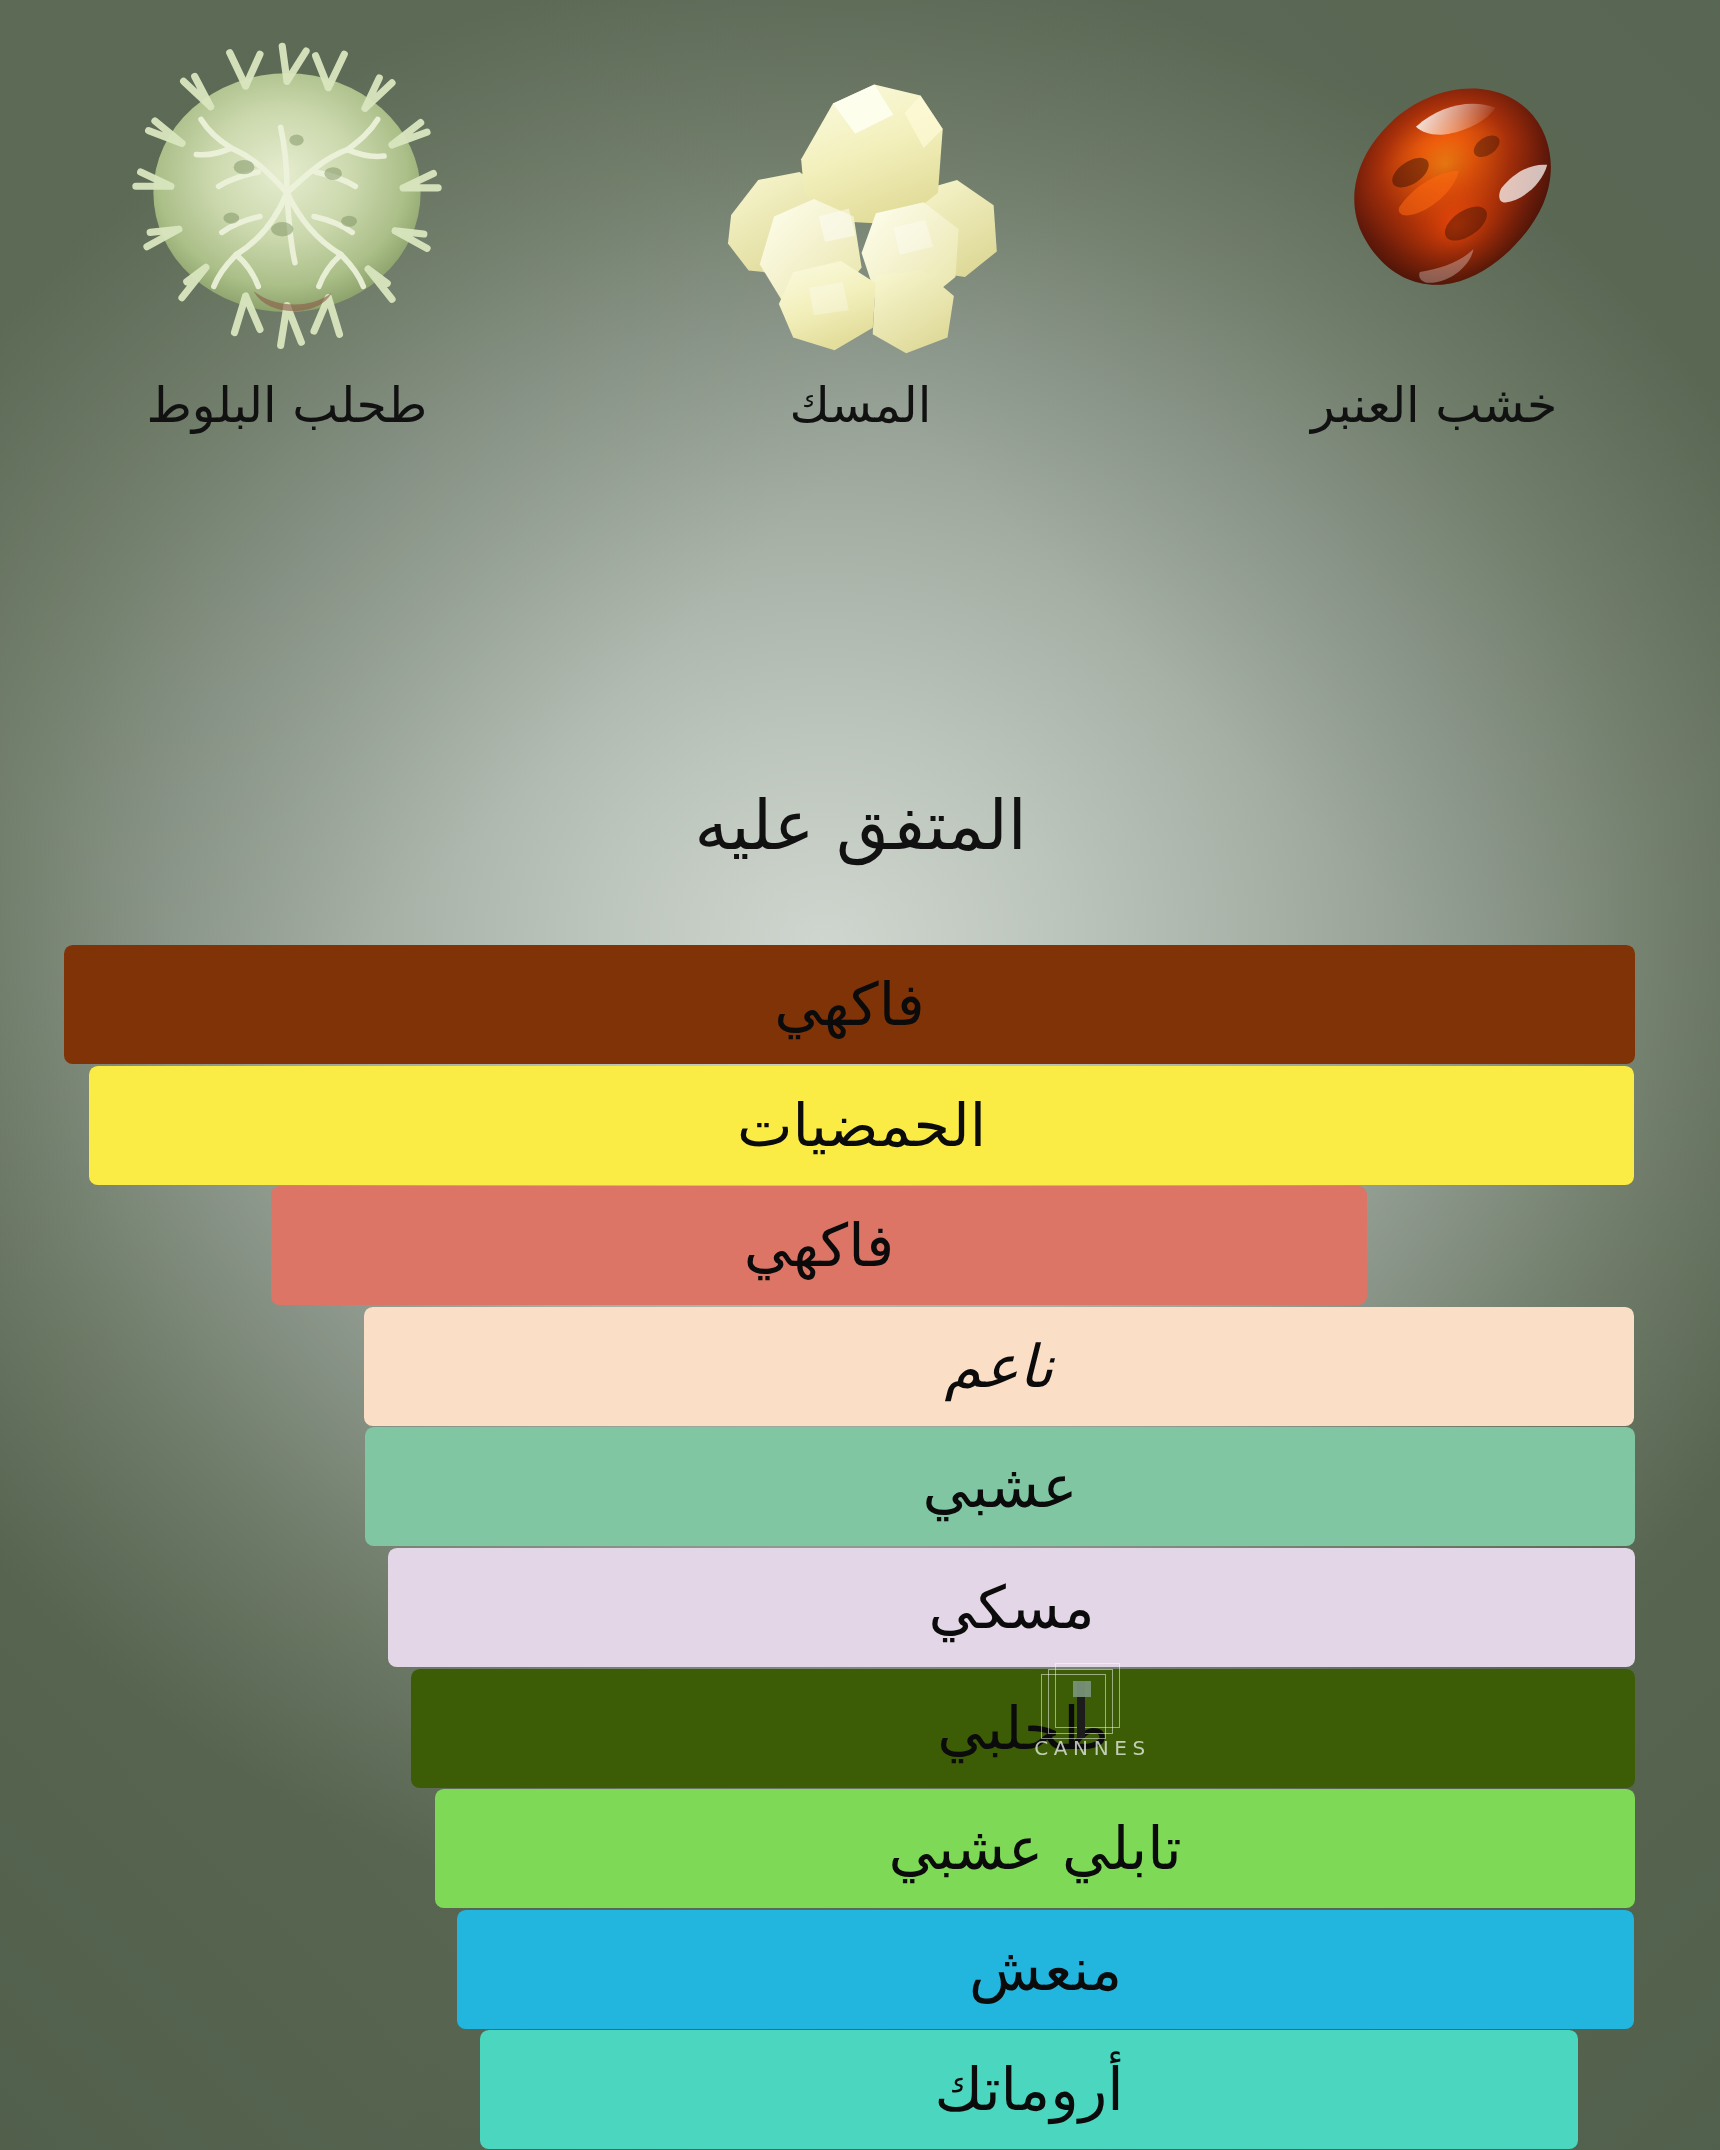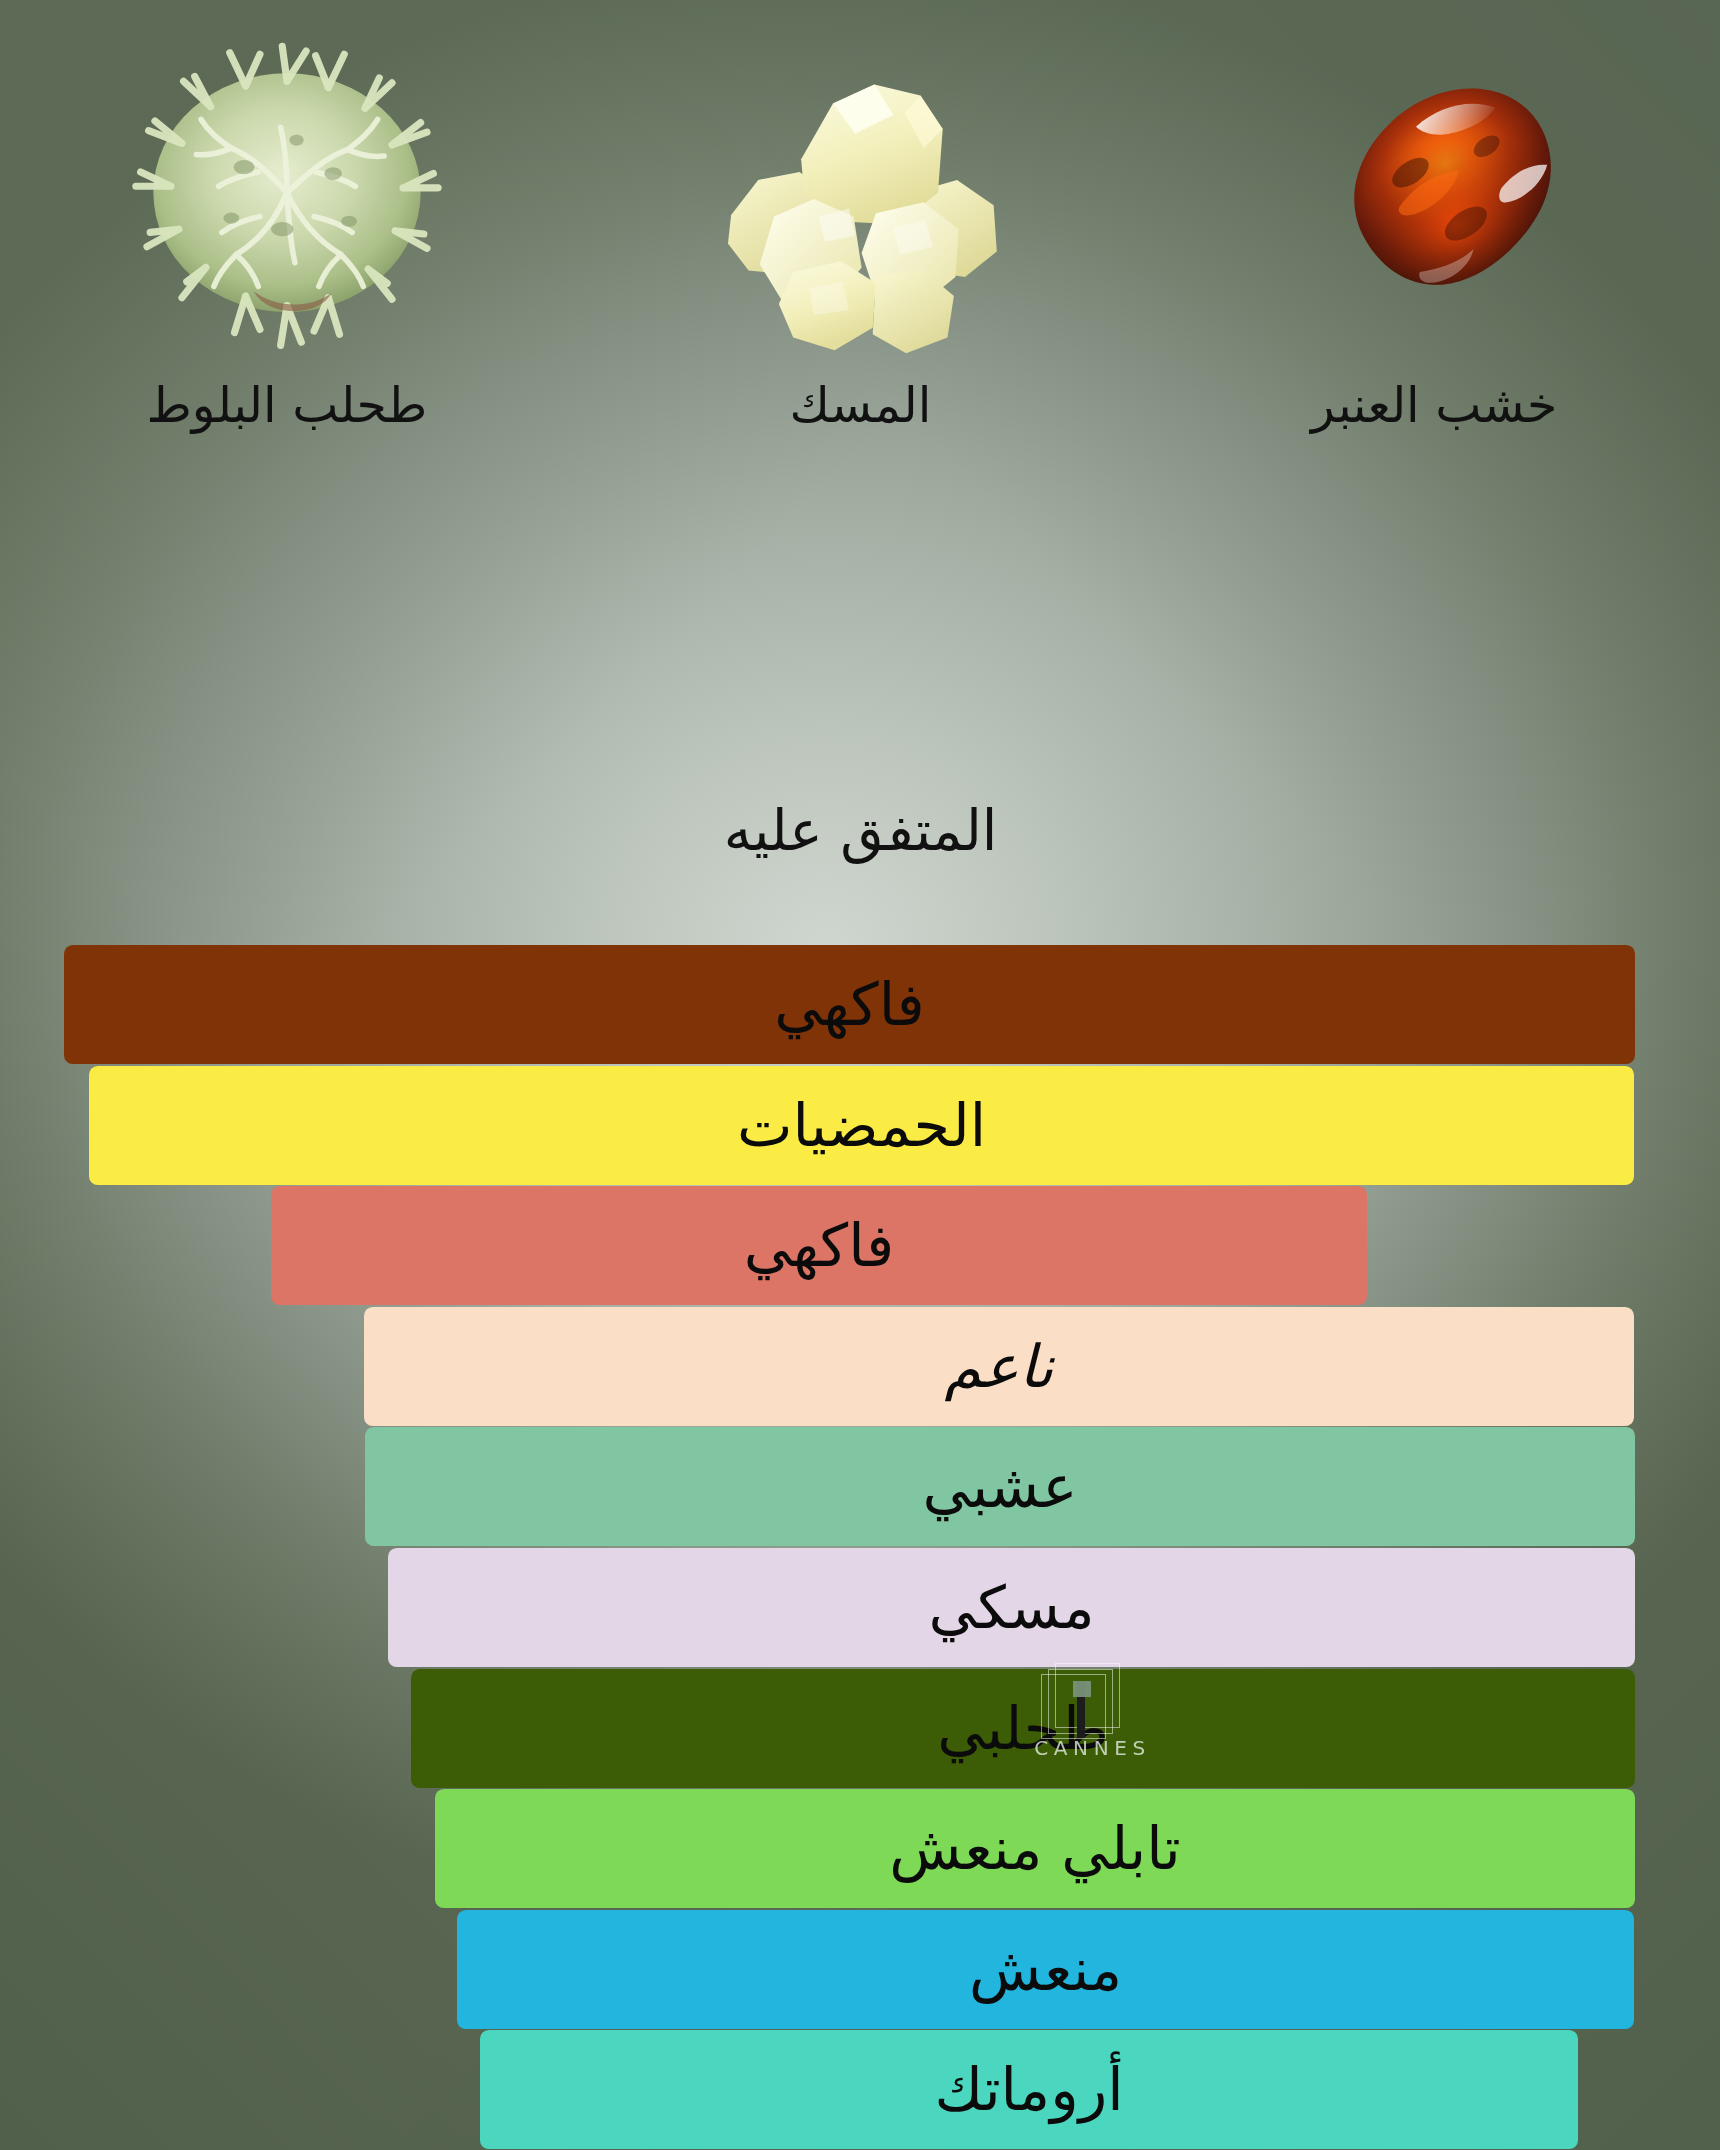--- a/index.html
+++ b/index.html
@@ -55,21 +55,21 @@
 
   
   
   
   .spec-img svg{ display:block; }
 
   
   .section-title{
     position:absolute; left:0; top:789px; width:1721px;
     text-align:center; direction:rtl;
-    font-size:56px; color:#111; line-height:1.1;margin-top:11px;
+    font-size:68px; color:#111; line-height:1.1;
   }
 
   
   #funnel{ position:absolute; left:0; top:945px; width:1721px; }
   .bar{
     position:relative;
     height:119px;
     margin-bottom:1.6px;
     border-radius:8.8px;
     display:flex; align-items:center; justify-content:center;
@@ -282,21 +282,21 @@
       <div class="bar" style="background: rgb(129, 198, 162); margin-left: 365px; width: 1270px;">
         <div class="bar-label">عشبي</div>
       </div>
       <div class="bar" style="background: rgb(227, 214, 230); margin-left: 388px; width: 1247px;">
         <div class="bar-label">مسكي</div>
       </div>
       <div class="bar" style="background: rgb(61, 92, 6); margin-left: 411px; width: 1224px;">
         <div class="bar-label">طحلبي</div>
       </div>
       <div class="bar" style="background: rgb(126, 217, 87); margin-left: 435px; width: 1200px;">
-        <div class="bar-label">تابلي منعش</div>
+        <div class="bar-label">تابلي عشبي</div>
       </div>
       <div class="bar" style="background: rgb(34, 181, 222); margin-left: 457px; width: 1177px;">
         <div class="bar-label">منعش</div>
       </div>
       <div class="bar" style="background: rgb(75, 215, 191); margin-left: 480px; width: 1098px;">
         <div class="bar-label">أروماتك</div>
       </div>
     </div>
 
   <div id="watermark">

